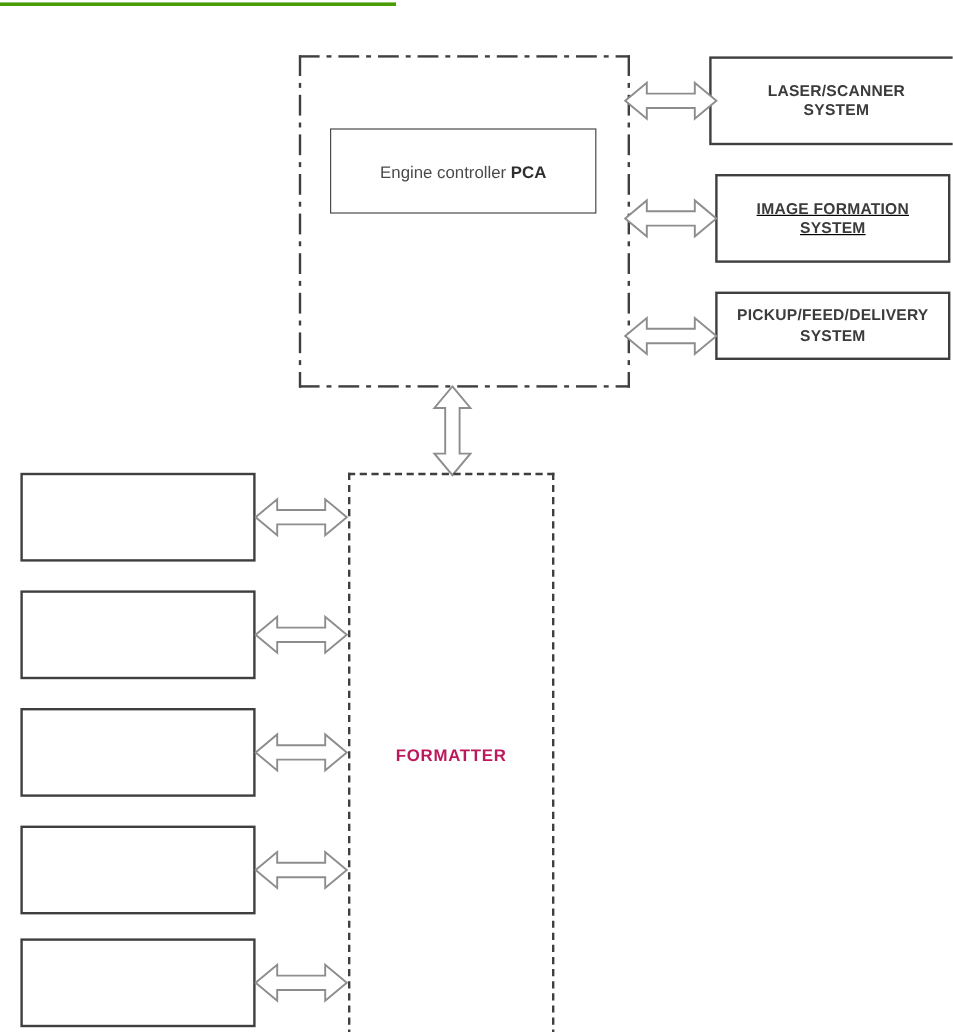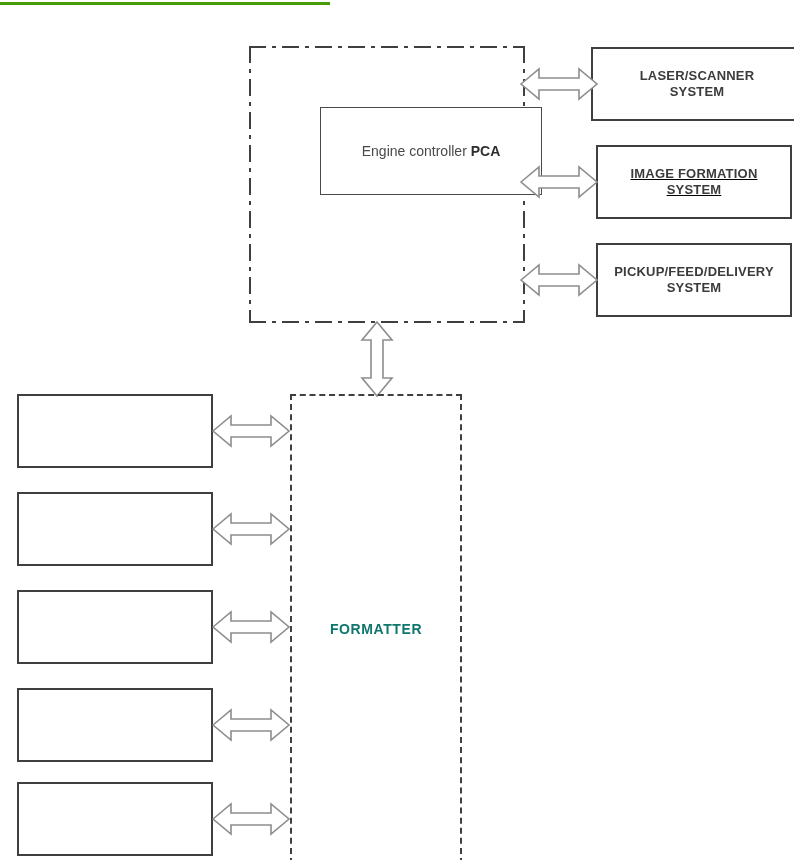--- a/index.html
+++ b/index.html
@@ -101,21 +101,21 @@
     box-sizing: border-box;
     border: 2px dashed #3f3f3f;
     background: transparent;
     display: flex;
     align-items: center;
     justify-content: center;
   }
   .formatter-label {
     font-size: 14px;
     font-weight: bold;
-    color: #0f766e;
+    color: #be185d;
     letter-spacing: 0.6px;
   }
 
   
   .arrow {
     position: absolute;
   }
   .arrow svg { display: block; }
 </style>
 </head>
@@ -125,36 +125,36 @@
 
   <div class="top-rule" style="background: rgb(74, 156, 5);"></div>
 
   <div class="dashdot-box" style="left:249px; top:46px; width:276px; height:277px;">
     <div class="edge edge-h" style="left:0; top:0; width:276px;"></div>
     <div class="edge edge-h" style="left:0; bottom:0; width:276px;"></div>
     <div class="edge edge-v" style="left:0; top:0; height:277px;"></div>
     <div class="edge edge-v" style="right:0; top:0; height:277px;"></div>
   </div>
 
-  <div class="pca-box" style="left:275px; top:107px; width:222px; height:88px;margin-left:45px;">
+  <div class="pca-box" style="left:275px; top:107px; width:222px; height:71px;">
     <span class="pca-label"><span>Engine controller </span><b>PCA</b></span>
   </div>
 
 
   <div class="box" style="left:591px; top:47px; width:212px; height:74px;">
     <span class="box-label">LASER/SCANNER
 SYSTEM</span>
   </div>
 
   <div class="box" style="left:596px; top:145px; width:196px; height:74px;text-decoration:underline;">
     <span class="box-label">IMAGE FORMATION
 SYSTEM</span>
   </div>
 
-  <div class="box" style="left:596px; top:243px; width:196px; height:74px;">
+  <div class="box" style="left:596px; top:243px; width:196px; height:57px;">
     <span class="box-label">PICKUP/FEED/DELIVERY
 SYSTEM</span>
   </div>
 
   <div class="arrow" style="left:519px; top:63px;">
     <svg width="80" height="42" viewBox="0 0 80 42">
       <polygon points="2,21 20,6 20,15 60,15 60,6 78,21 60,36 60,27 20,27 20,36" fill="#ffffff" stroke="#8d8d8d" stroke-width="1.6"></polygon>
     </svg>
   </div>
 

